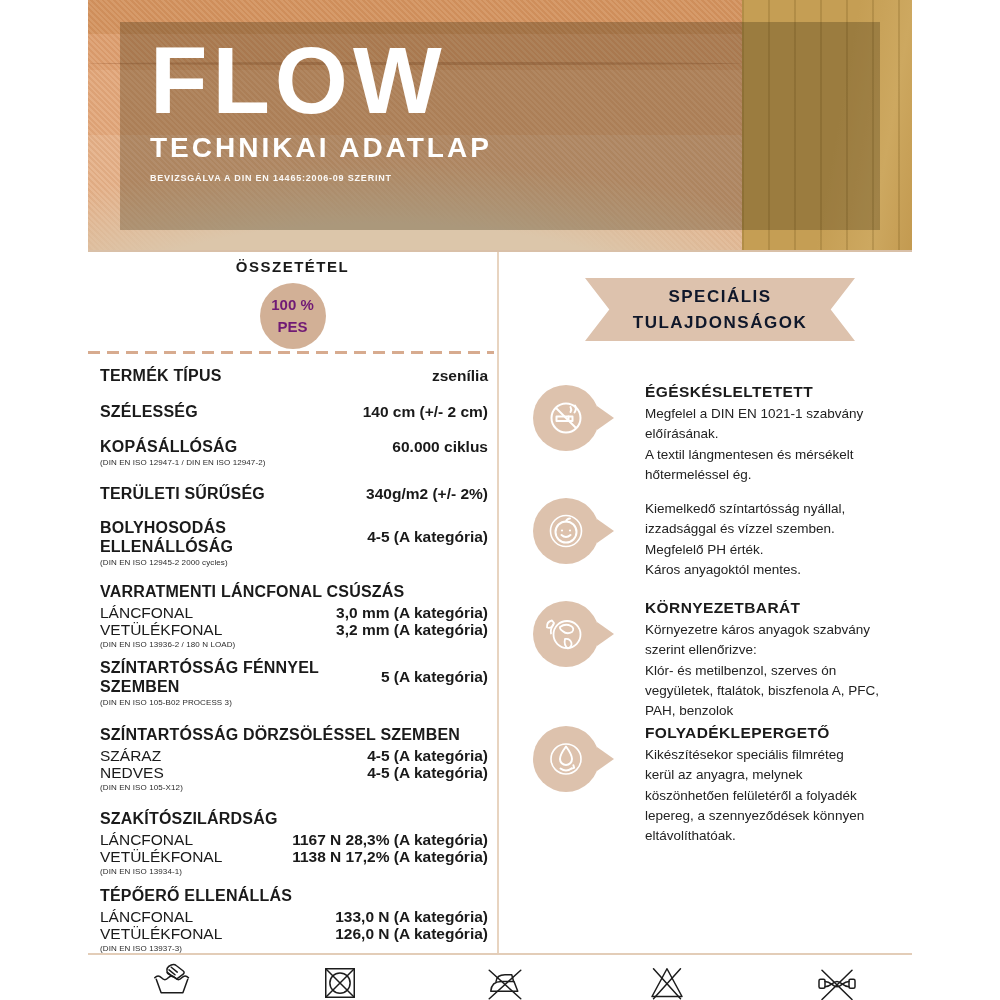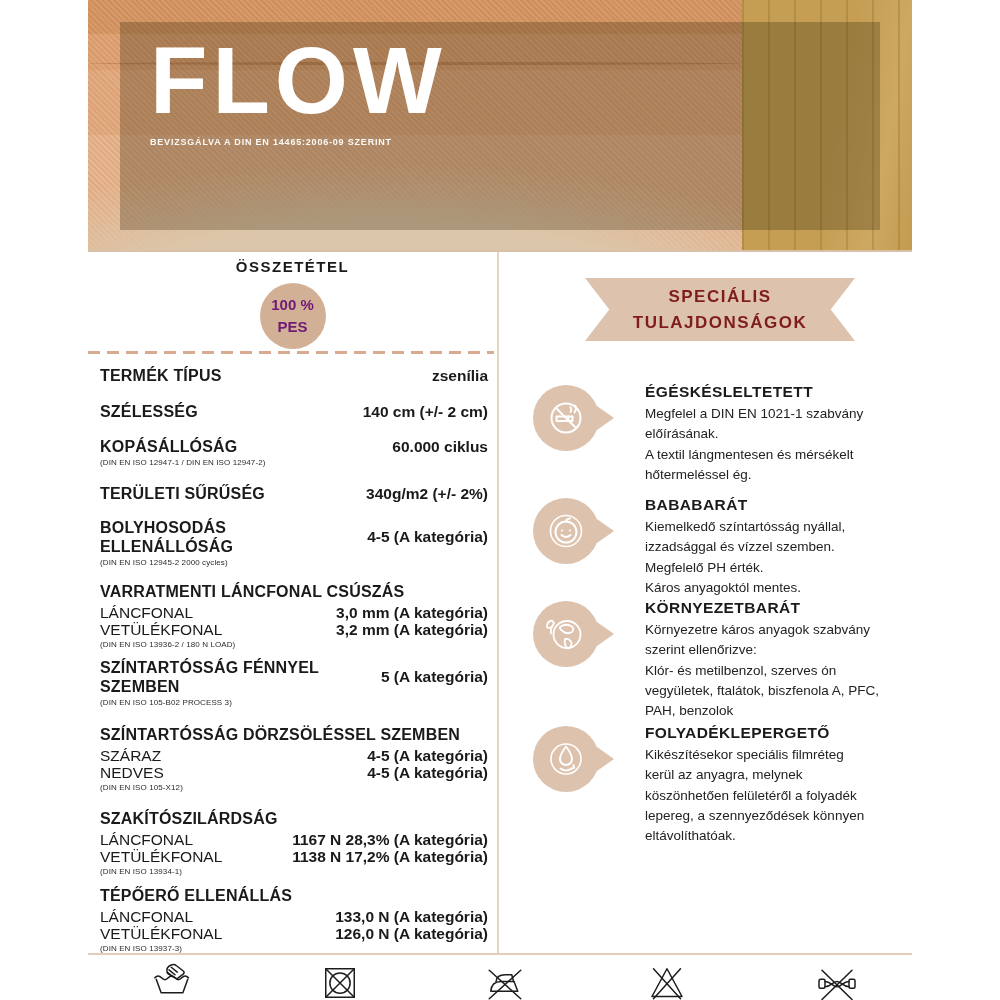--- a/index.html
+++ b/index.html
@@ -52,21 +52,21 @@
   .spec-label{font-size:16px;font-weight:800;letter-spacing:.2px;white-space:pre-line;line-height:1.2;}
   .spec-header{font-size:16px;font-weight:800;letter-spacing:.2px;line-height:1.15;margin-bottom:3px;}
   .spec-sublabel{font-size:15.5px;font-weight:400;white-space:nowrap;}
   .spec-value{font-size:15.5px;font-weight:800;white-space:nowrap;text-align:right;}
   .spec-note{font-size:8px;font-weight:400;color:#2b2b2b;margin-top:2px;letter-spacing:.1px;}
 
   
   #banner{position:absolute;left:585px;top:278px;width:270px;height:63px;background:#ddc2ad;
      clip-path:polygon(0 0,100% 0,91% 50%,100% 100%,0 100%,9% 50%);
      display:flex;align-items:center;justify-content:center;}
-  .banner-text{color:#7f1d1d;font-size:17px;font-weight:700;letter-spacing:1.5px;text-align:center;
+  .banner-text{color:#0f172a;font-size:17px;font-weight:700;letter-spacing:1.5px;text-align:center;
      line-height:1.5;white-space:pre-line;}
 
   .feature{position:absolute;left:533px;width:379px;}
   #feature-1{top:383px}#feature-2{top:496px}#feature-3{top:599px}#feature-4{top:724px}
   .feature-icon{position:absolute;left:0;top:2px;width:66px;height:66px;border-radius:50%;background:#ddc2ad;
      display:flex;align-items:center;justify-content:center;}
   .feature-pointer{position:absolute;left:64px;top:23px;width:0;height:0;
      border-top:12px solid rgba(0,0,0,0);border-bottom:12px solid rgba(0,0,0,0);border-left:17px solid #ddc2ad;}
   .feature-body{margin-left:112px;}
   .feature-title{font-size:15.5px;font-weight:800;letter-spacing:.4px;}
@@ -83,20 +83,21 @@
 
 <div id="page">
 
   <div id="hero">
     <div class="hero-fabric"></div>
     <div class="hero-fabric-seam"></div>
     <div class="hero-wood"></div>
     <div class="hero-overlay"></div>
     <div class="hero-text">
       <div class="hero-title">FLOW</div>
+      <div class="hero-subtitle">TECHNIKAI ADATLAP</div>
       <div class="hero-note">BEVIZSGÁLVA A DIN EN 14465:2006-09 SZERINT</div>
     </div>
   </div>
 
   <div id="composition">
     <div class="comp-heading">ÖSSZETÉTEL</div>
     <div class="comp-badge">100 %
 PES</div>
   </div>
 
@@ -227,21 +228,20 @@
         <circle cx="22" cy="22" r="15.5" stroke-width="1.6"></circle>
         <circle cx="22" cy="23" r="10.5"></circle>
         <circle cx="18" cy="21.5" r="1.1" fill="#ffffff" stroke="none"></circle>
         <circle cx="26" cy="21.5" r="1.1" fill="#ffffff" stroke="none"></circle>
         <path d="M17.5 26 q4.5 4 9 0"></path>
         <path d="M22 12.5 q1 -3 4 -3"></path>
       </svg>
     </div>
     <div class="feature-pointer"></div>
     <div class="feature-body">
-      <div class="feature-title">BABABARÁT</div>
       <div class="feature-desc">Kiemelkedő színtartósság nyállal,
 izzadsággal és vízzel szemben.
 Megfelelő PH érték.
 Káros anyagoktól mentes.</div>
     </div>
   </div>
 
   <div class="feature" id="feature-4">
     <div class="feature-icon">
       <svg width="44" height="44" viewBox="0 0 44 44" fill="none" stroke="#ffffff" stroke-width="2" stroke-linecap="round" stroke-linejoin="round">

